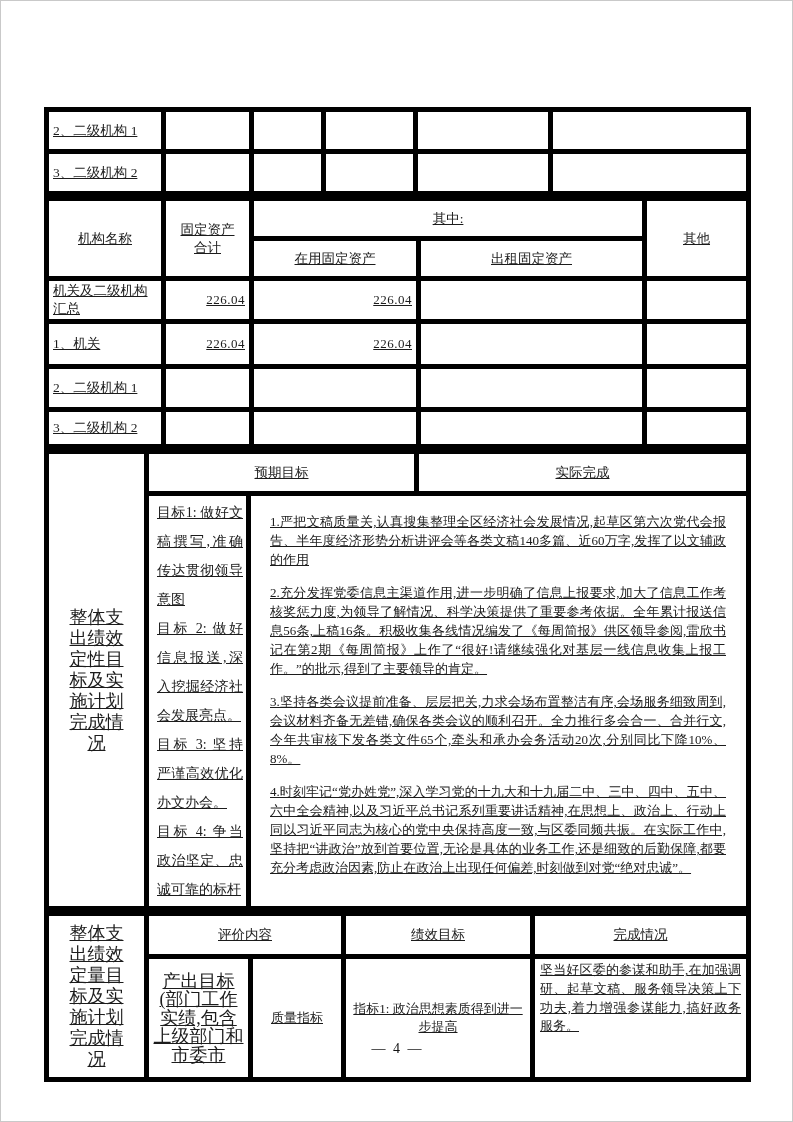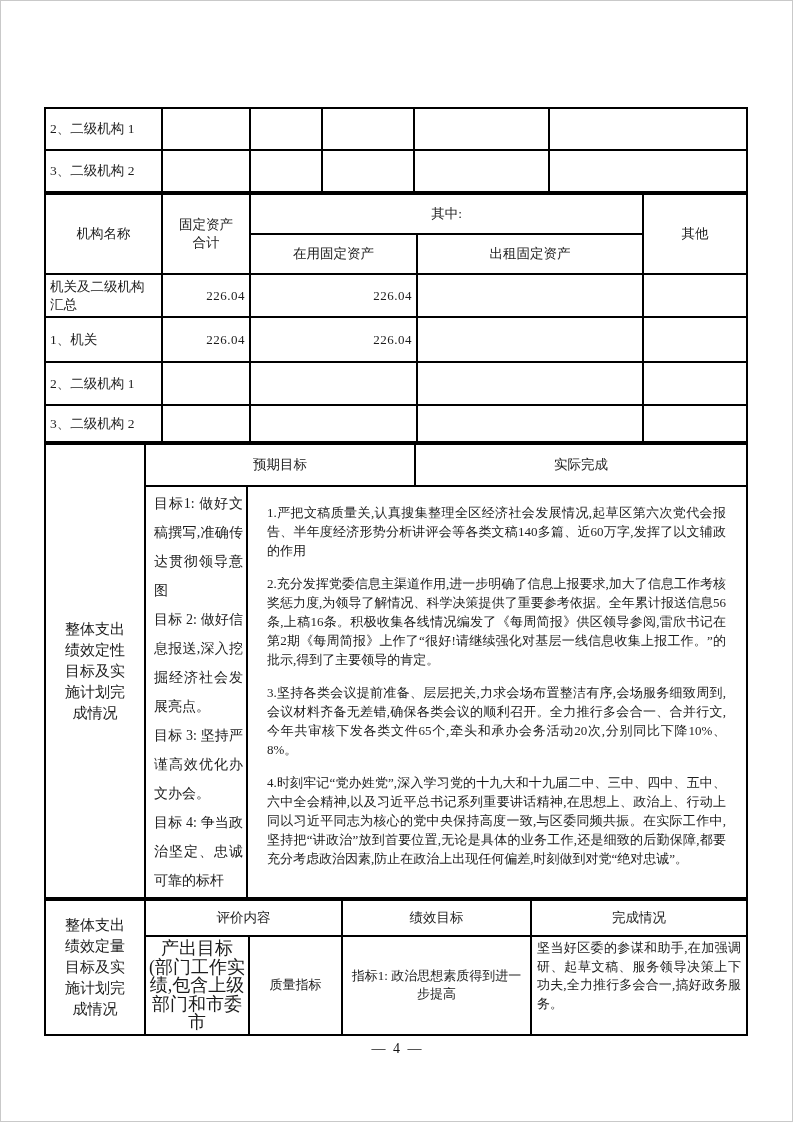--- a/index.html
+++ b/index.html
@@ -10,33 +10,34 @@
     border:1px solid #c9c9c9;
     box-sizing:border-box;
     font-family:"Liberation Serif","DejaVu Serif",serif;
     color:#1c1c1c;
     overflow:hidden;
   }
   .content{position:absolute;left:43px;top:106px;width:702px;}
   table{border-collapse:collapse;table-layout:fixed;width:702px;}
   table + table{margin-top:0;}
   td,th{
-    border:2px solid #000000;
+    border:5px solid #000000;
     font-weight:normal;
     font-size:13px;
     padding:1px 4px;
     vertical-align:middle;
     overflow:hidden;
     box-sizing:border-box;
+    text-decoration:underline;
   }
   .label-cell{text-align:left;padding-left:4px;font-size:13.5px;}
   .num{text-align:right;font-size:13px;letter-spacing:.5px;}
   .hdr{text-align:center;font-size:13.5px;padding:1px 2px;}
   .hdr-pad{padding:1px 14px;}
-  .rowhdr{text-align:center;font-size:15px;padding:7px 13px;line-height:21px;}
+  .rowhdr{text-align:center;font-size:18px;padding:7px 13px;line-height:21px;}
   .title-cell{
     text-align:center;
     font-family:"Liberation Sans","DejaVu Sans",sans-serif;
     font-weight:700;font-size:16.5px;
     height:37px;
   }
   .preline{white-space:pre-line;}
   .goals-cell{
     text-align:justify;font-size:14px;line-height:29px;
     padding:2px 3px 2px 8px;vertical-align:middle;
@@ -184,21 +185,21 @@
         <td class="rowhdr" rowspan="2">整体支出绩效定量目标及实施计划完成情况</td>
         <td class="hdr" colspan="2">评价内容</td>
         <td class="hdr">绩效目标</td>
         <td class="hdr">完成情况</td>
       </tr>
       <tr style="height:93px;">
         <td class="output-goal-cell preline">产出目标
 (部门工作实绩,包含上级部门和市委市</td>
         <td class="indicator-cell">质量指标</td>
         <td class="indicator-cell">指标1: 政治思想素质得到进一步提高</td>
-        <td class="completion-cell">坚当好区委的参谋和助手,在加强调研、起草文稿、服务领导决策上下功夫,全力推行多会合一,搞好政务服务。</td>
+        <td class="completion-cell">坚当好区委的参谋和助手,在加强调研、起草文稿、服务领导决策上下功夫,着力增强参谋能力,搞好政务服务。</td>
       </tr>
     </tbody>
       </table>
 
   </div>
 
   <div class="footer">— 4 —</div>
 </div>
 
 </body></html>

